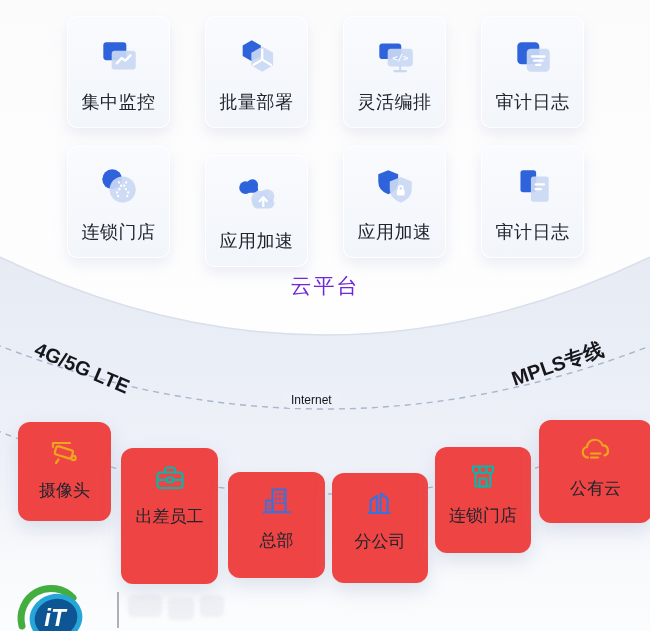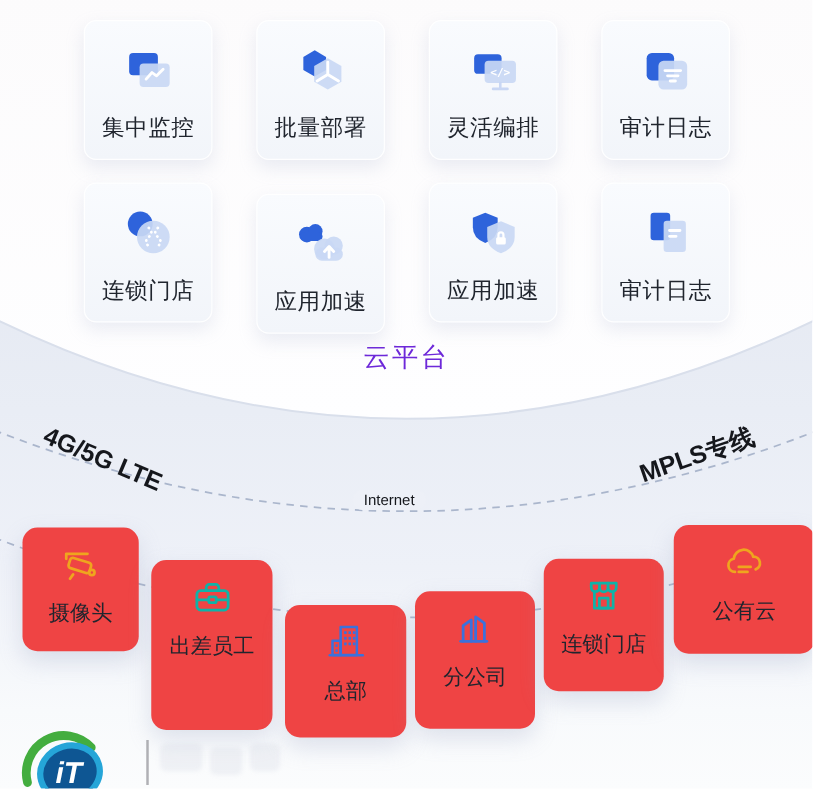--- a/index.html
+++ b/index.html
@@ -208,21 +208,21 @@
       <svg width="36" height="36" viewBox="0 0 36 36">
         <rect class="st" x="5.5" y="12.5" width="25" height="15.5" rx="3"></rect>
         <path class="st" d="M13,12.5 V10 a2.5,2.5 0 0 1 2.5,-2.5 h5 a2.5,2.5 0 0 1 2.5,2.5 v2.5"></path>
         <path class="st" d="M5.5,19.8 H15 M21,19.8 H30.5"></path>
         <rect class="st" x="15" y="17.5" width="6" height="4.6" rx="1.2"></rect>
       </svg>
     </span>
     <span class="lbl">出差员工</span>
   </div>
 
-  <div class="scard c-blue" style="left:228px;top:484px;width:97px;height:106px">
+  <div class="scard c-blue" style="left:228px;top:472px;width:97px;height:106px">
     <span>
       <svg width="36" height="36" viewBox="0 0 36 36">
         <rect class="st" style="stroke-width:2" x="13.5" y="5.5" width="13" height="22.5"></rect>
         <rect class="st" style="stroke-width:2" x="7" y="16.5" width="6.5" height="11.5"></rect>
         <g class="wf">
           <rect x="16.3" y="9" width="2" height="2.2"></rect>
             <rect x="19.8" y="9" width="2" height="2.2"></rect>
             <rect x="23.3" y="9" width="2" height="2.2"></rect>
           <rect x="16.3" y="13.5" width="2" height="2.2"></rect>
             <rect x="19.8" y="13.5" width="2" height="2.2"></rect>

